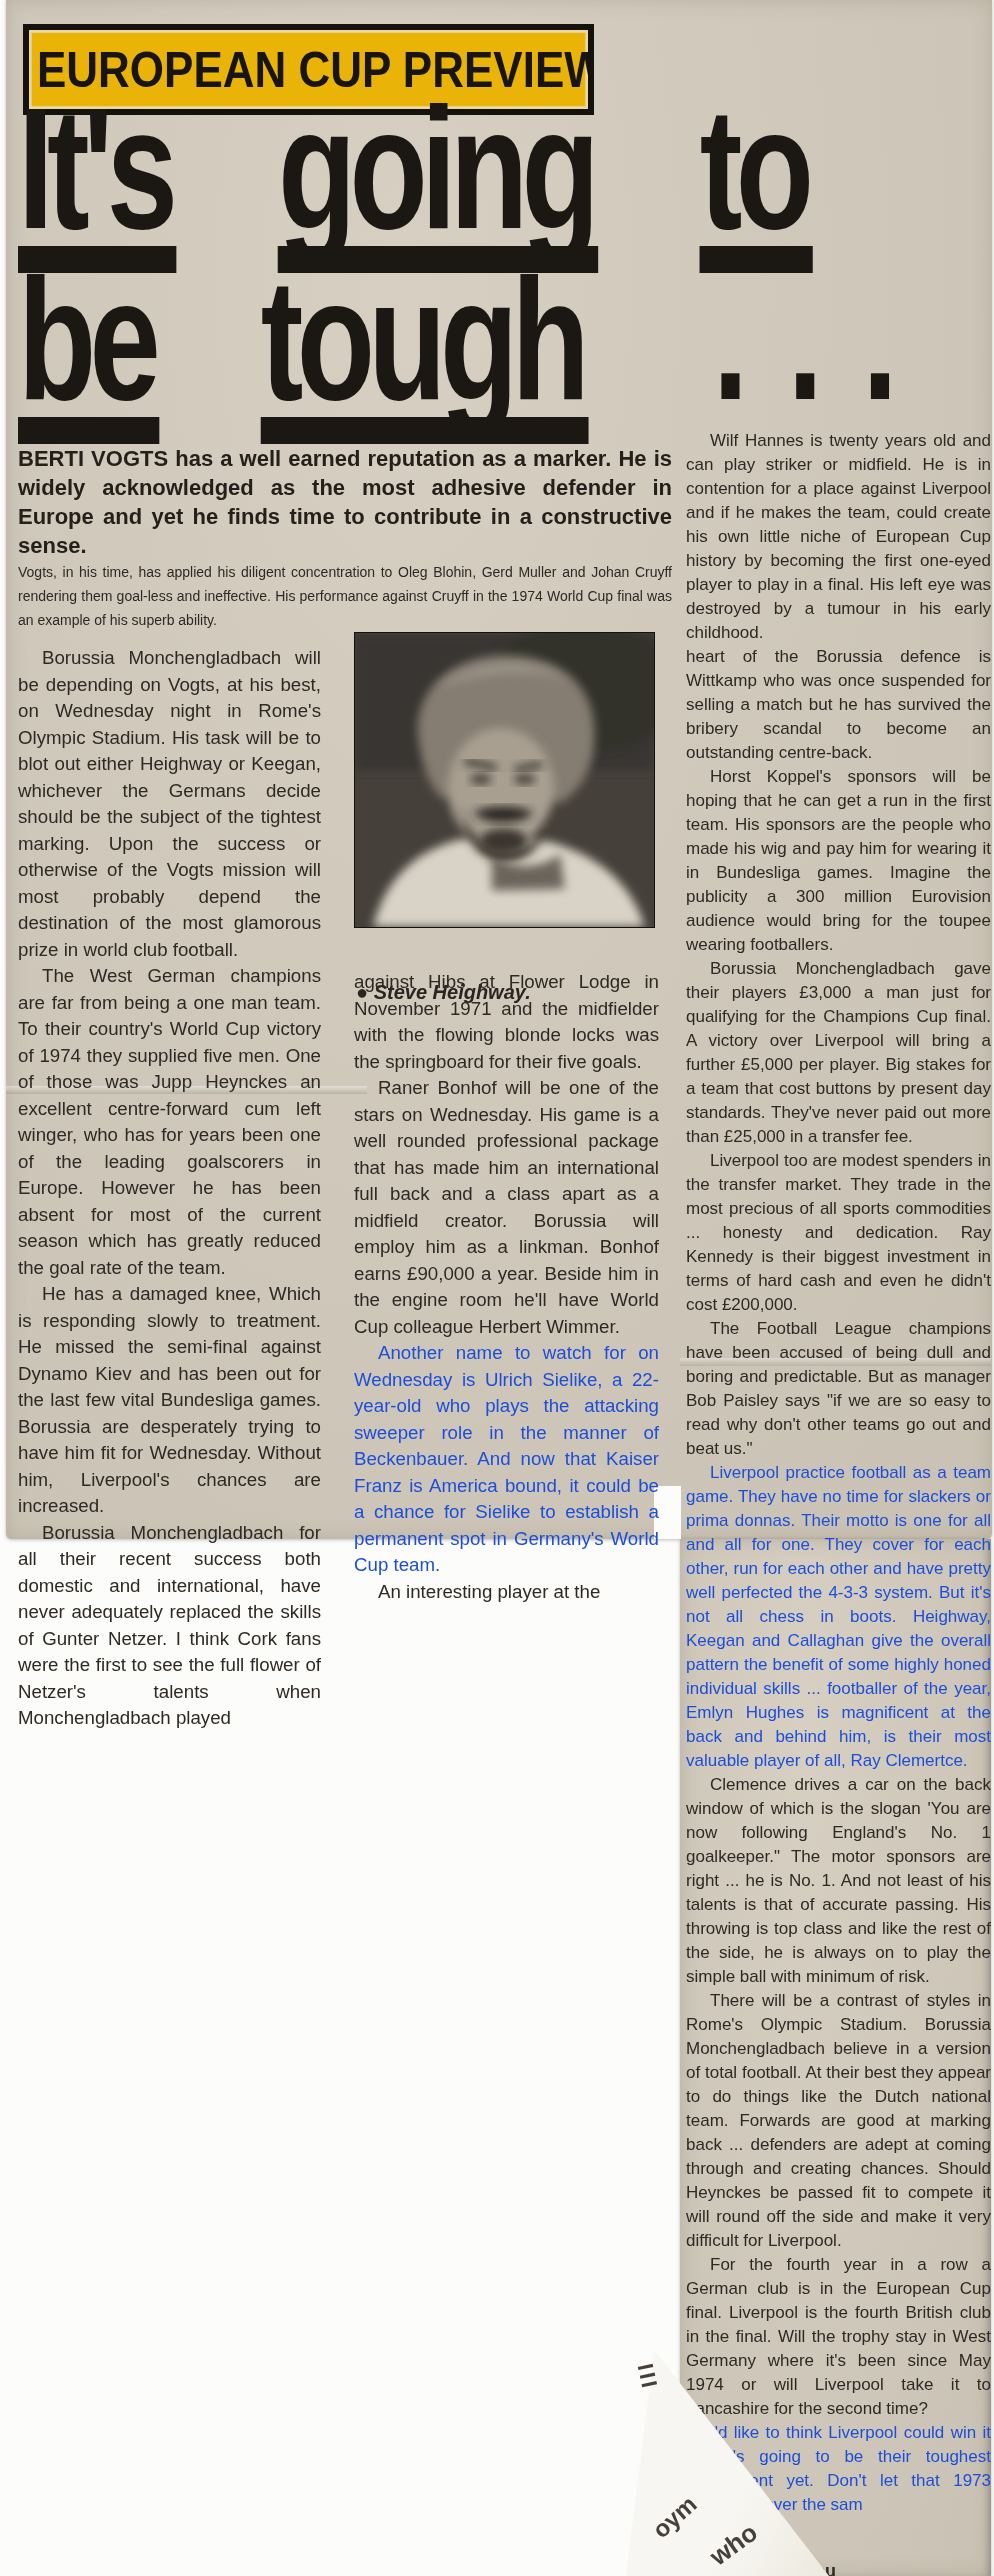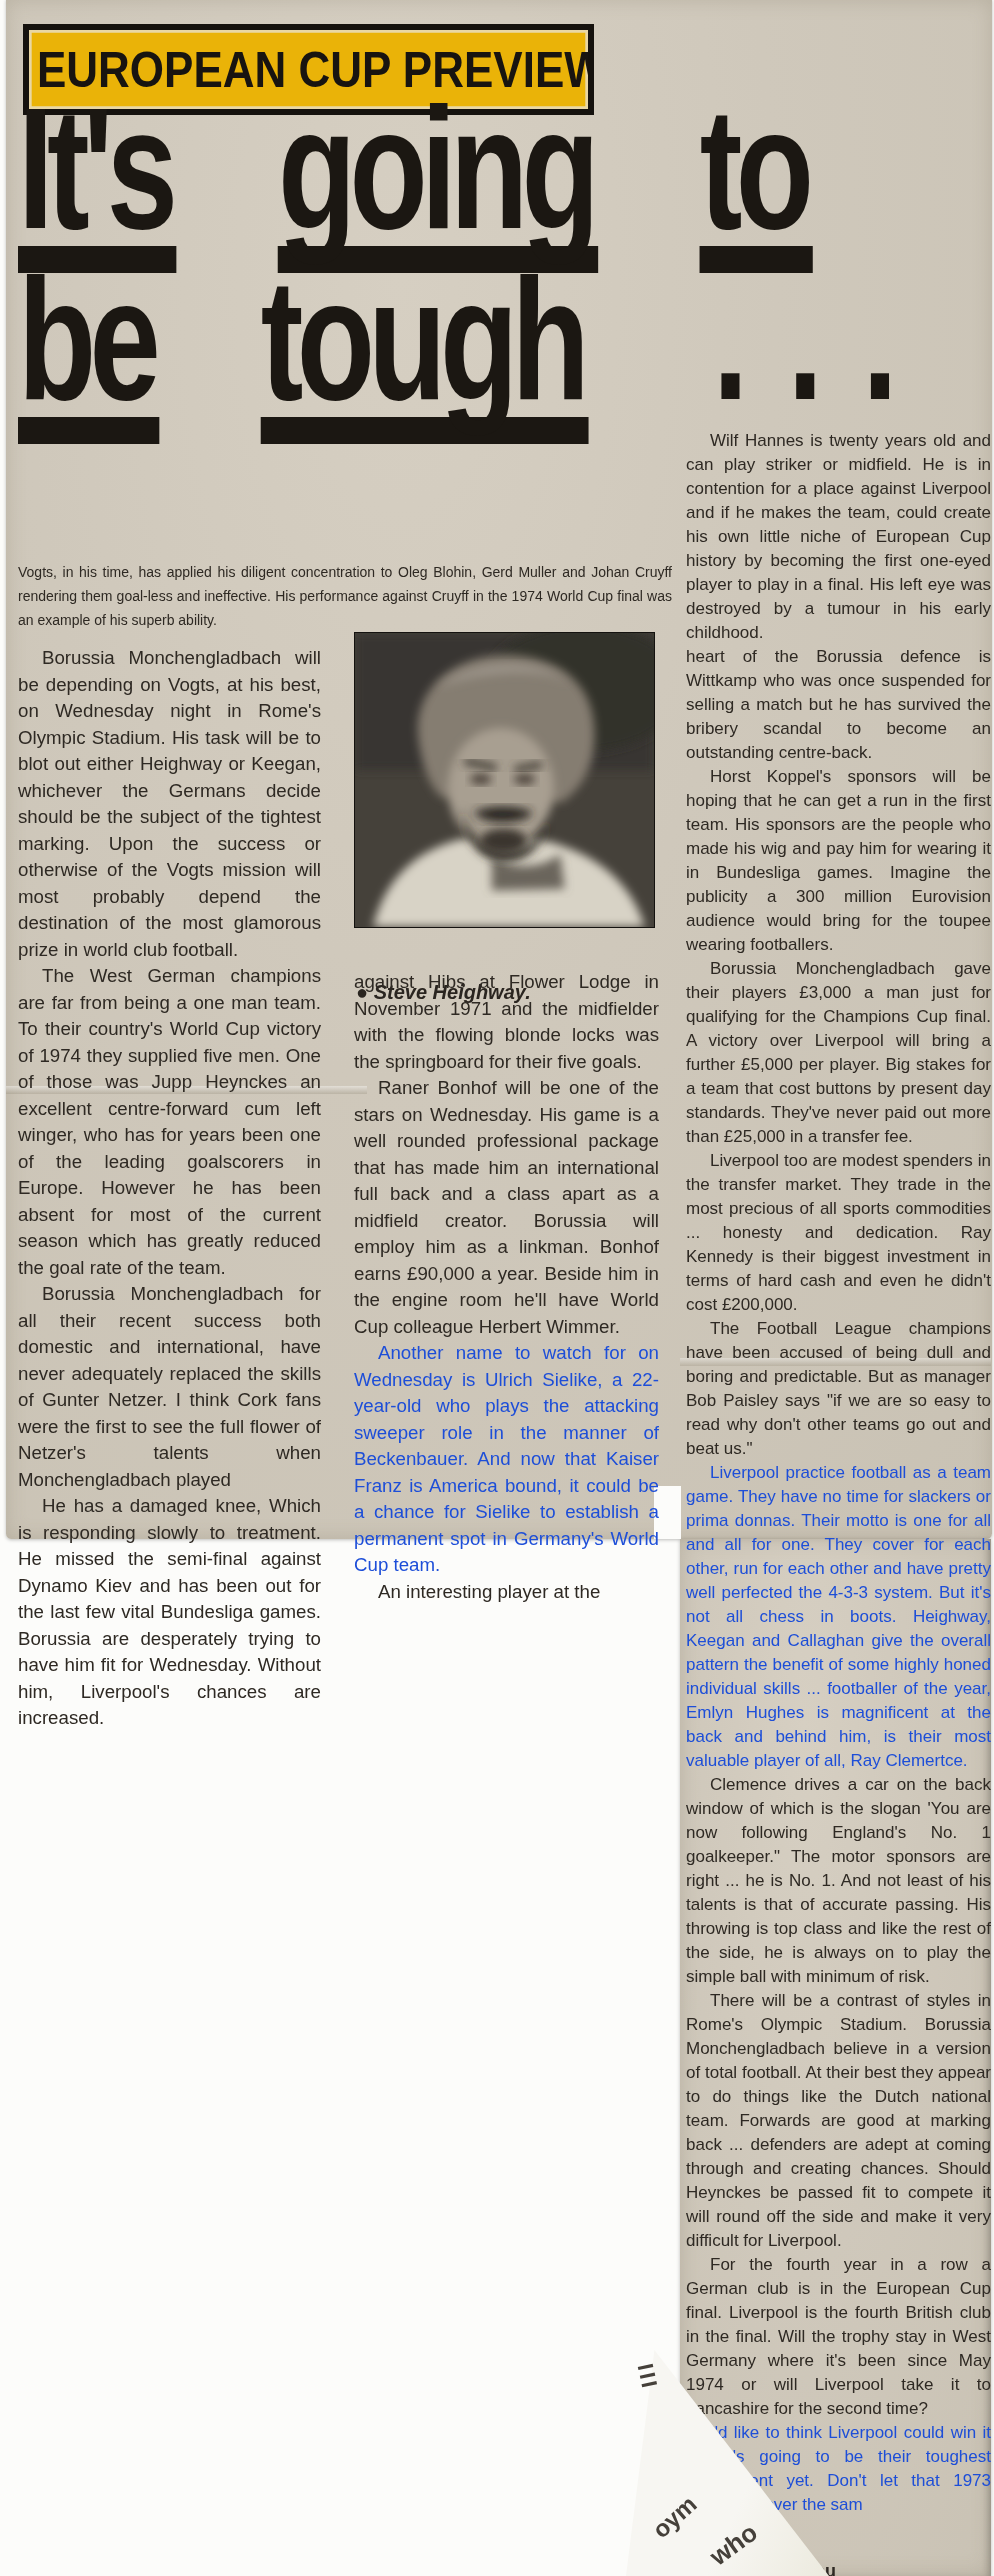--- a/index.html
+++ b/index.html
@@ -82,20 +82,21 @@
   <div class="crease crease1"></div>
   <div class="crease crease2"></div>
 
   <div class="kicker">
     <span>EUROPEAN CUP PREVIEW</span>
   </div>
 
   <div class="headline-line hl1"><span class="hl-word">It's</span><span class="hl-word">going</span><span class="hl-word">to</span></div>
   <div class="headline-line hl2"><span class="hl-word">be</span><span class="hl-word">tough</span><span class="hl-dots">...</span></div>
 
+  <p class="lead">BERTI VOGTS has a well earned reputation as a marker. He is widely acknowledged as the most adhesive defender in Europe and yet he finds time to contribute in a constructive sense.</p>
   <p class="intro">Vogts, in his time, has applied his diligent concentration to Oleg Blohin, Gerd Muller and Johan Cruyff rendering them goal-less and ineffective. His performance against Cruyff in the 1974 World Cup final was an example of his superb ability.</p>
 
   <div class="photo">
     <svg viewBox="0 0 328 322" preserveAspectRatio="none">
       <defs>
         <filter id="soft" x="-20%" y="-20%" width="140%" height="140%">
             <feGaussianBlur stdDeviation="5"></feGaussianBlur>
           </filter>
       </defs>
       <rect x="0" y="0" width="328" height="322" fill="#45413a"></rect>
@@ -116,22 +117,22 @@
       <path d="M130 196 C150 188 175 188 195 196 C190 210 140 212 130 196 Z" fill="#2c2721" filter="url(#soft)"></path>
       <path d="M118 190 C120 225 150 240 170 238 C195 236 212 218 212 192 C212 230 190 252 162 250 C135 248 116 222 118 190 Z" fill="#332e28" filter="url(#soft)"></path>
       <ellipse cx="163" cy="228" rx="26" ry="14" fill="#3a342d" filter="url(#soft)"></ellipse>
     </svg>
   </div>
   <div class="caption">● Steve Heighway.</div>
 
   <div class="col col-left">
       <p class="para ind">Borussia Monchengladbach will be depending on Vogts, at his best, on Wednesday night in Rome's Olympic Stadium. His task will be to blot out either Heighway or Keegan, whichever the Germans decide should be the subject of the tightest marking. Upon the success or otherwise of the Vogts mission will most probably depend the destination of the most glamorous prize in world club football.</p>
       <p class="para ind">The West German champions are far from being a one man team. To their country's World Cup victory of 1974 they supplied five men. One of those was Jupp Heynckes an excellent centre-forward cum left winger, who has for years been one of the leading goalscorers in Europe. However he has been absent for most of the current season which has greatly reduced the goal rate of the team.</p>
+      <p class="para ind">He has a damaged knee, Which is responding slowly to treatment. He missed the semi-final against Dynamo Kiev and has been out for the last few vital Bundesliga games. Borussia are desperately trying to have him fit for Wednesday. Without him, Liverpool's chances are increased.</p>
       <p class="para ind">Borussia Monchengladbach for all their recent success both domestic and international, have never adequately replaced the skills of Gunter Netzer. I think Cork fans were the first to see the full flower of Netzer's talents when Monchengladbach played</p>
-      <p class="para ind">He has a damaged knee, Which is responding slowly to treatment. He missed the semi-final against Dynamo Kiev and has been out for the last few vital Bundesliga games. Borussia are desperately trying to have him fit for Wednesday. Without him, Liverpool's chances are increased.</p>
     </div>
   <div class="col col-middle">
       <p class="para">against Hibs at Flower Lodge in November 1971 and the midfielder with the flowing blonde locks was the springboard for their five goals.</p>
       <p class="para ind">Raner Bonhof will be one of the stars on Wednesday. His game is a well rounded professional package that has made him an international full back and a class apart as a midfield creator. Borussia will employ him as a linkman. Bonhof earns £90,000 a year. Beside him in the engine room he'll have World Cup colleague Herbert Wimmer.</p>
       <p class="para bold ind">Another name to watch for on Wednesday is Ulrich Sielike, a 22-year-old who plays the attacking sweeper role in the manner of Beckenbauer. And now that Kaiser Franz is America bound, it could be a chance for Sielike to establish a permanent spot in Germany's World Cup team.</p>
       <p class="para ind">An interesting player at the</p>
     </div>
   <div class="col col-right">
       <p class="para ind">Wilf Hannes is twenty years old and can play striker or midfield. He is in contention for a place against Liverpool and if he makes the team, could create his own little niche of European Cup history by becoming the first one-eyed player to play in a final. His left eye was destroyed by a tumour in his early childhood.</p>
       <p class="para">heart of the Borussia defence is Wittkamp who was once suspended for selling a match but he has survived the bribery scandal to become an outstanding centre-back.</p>

